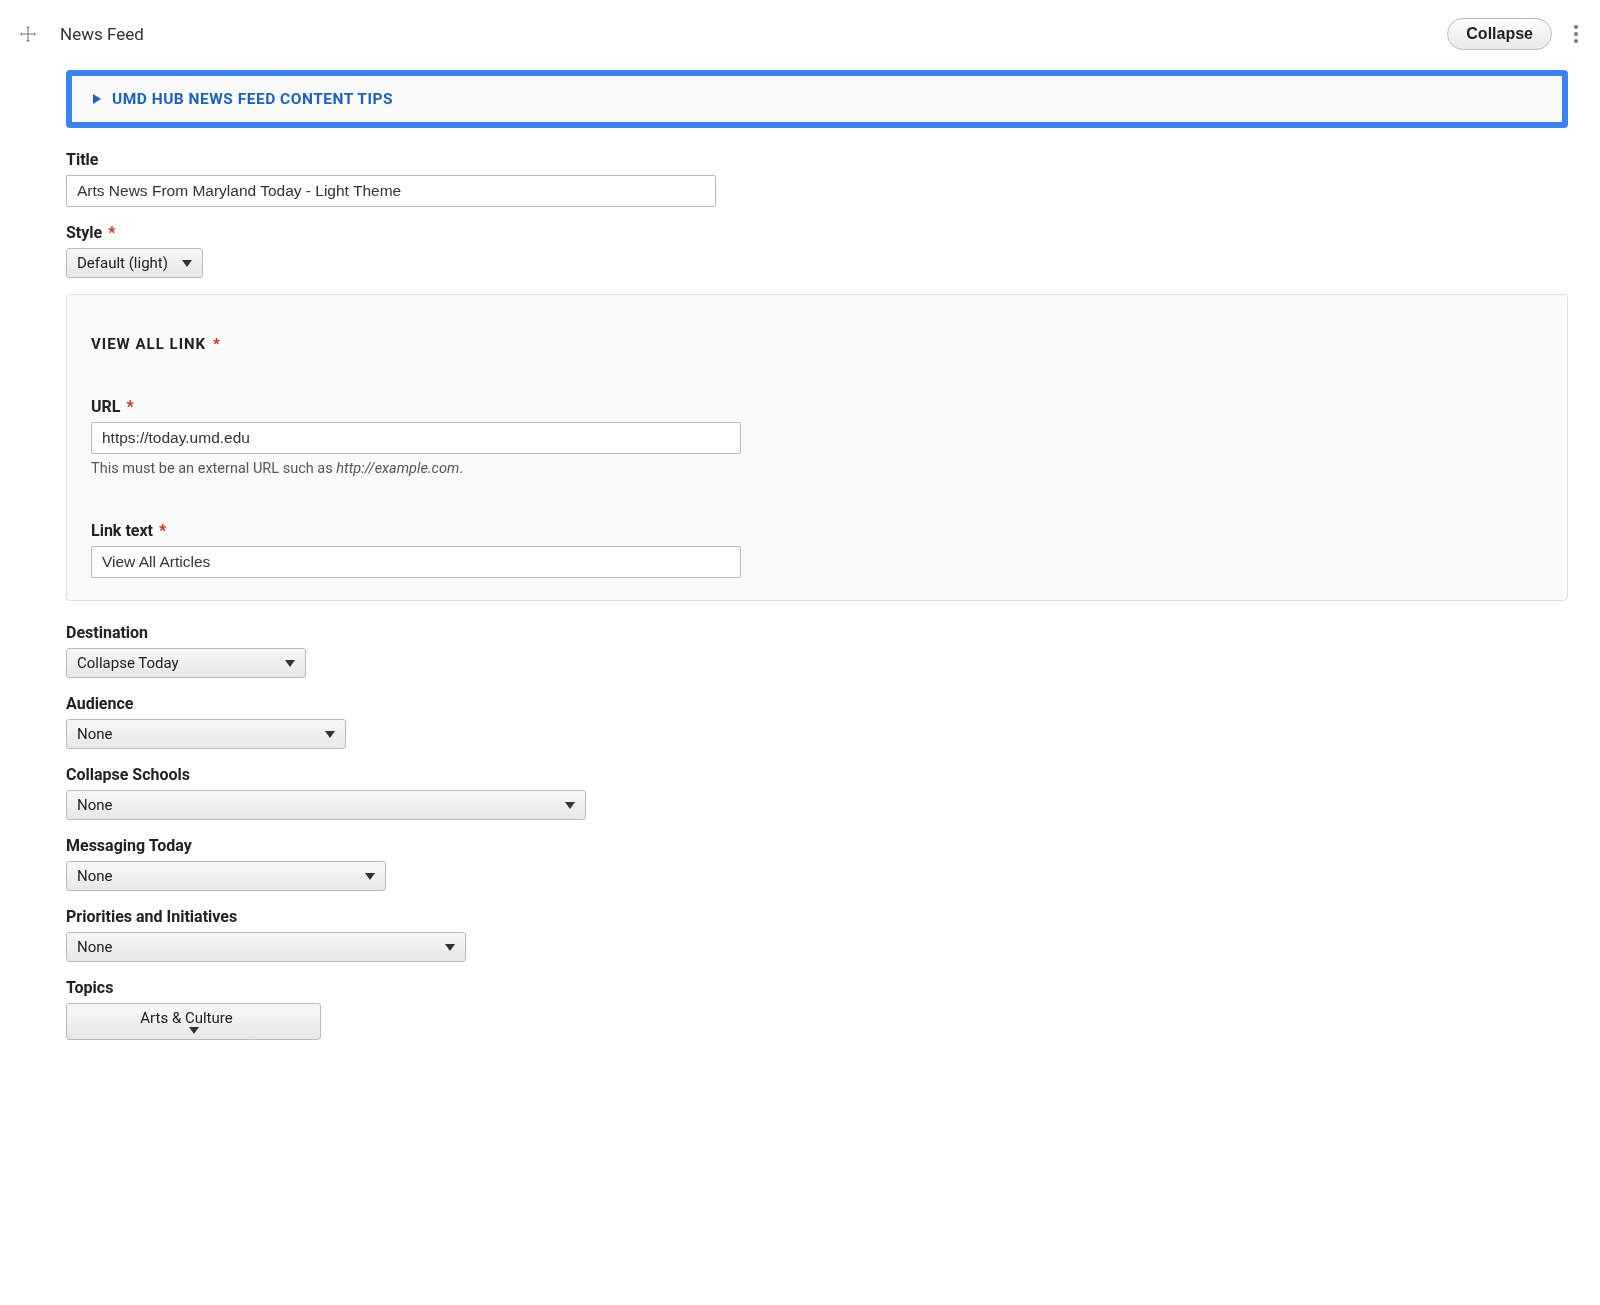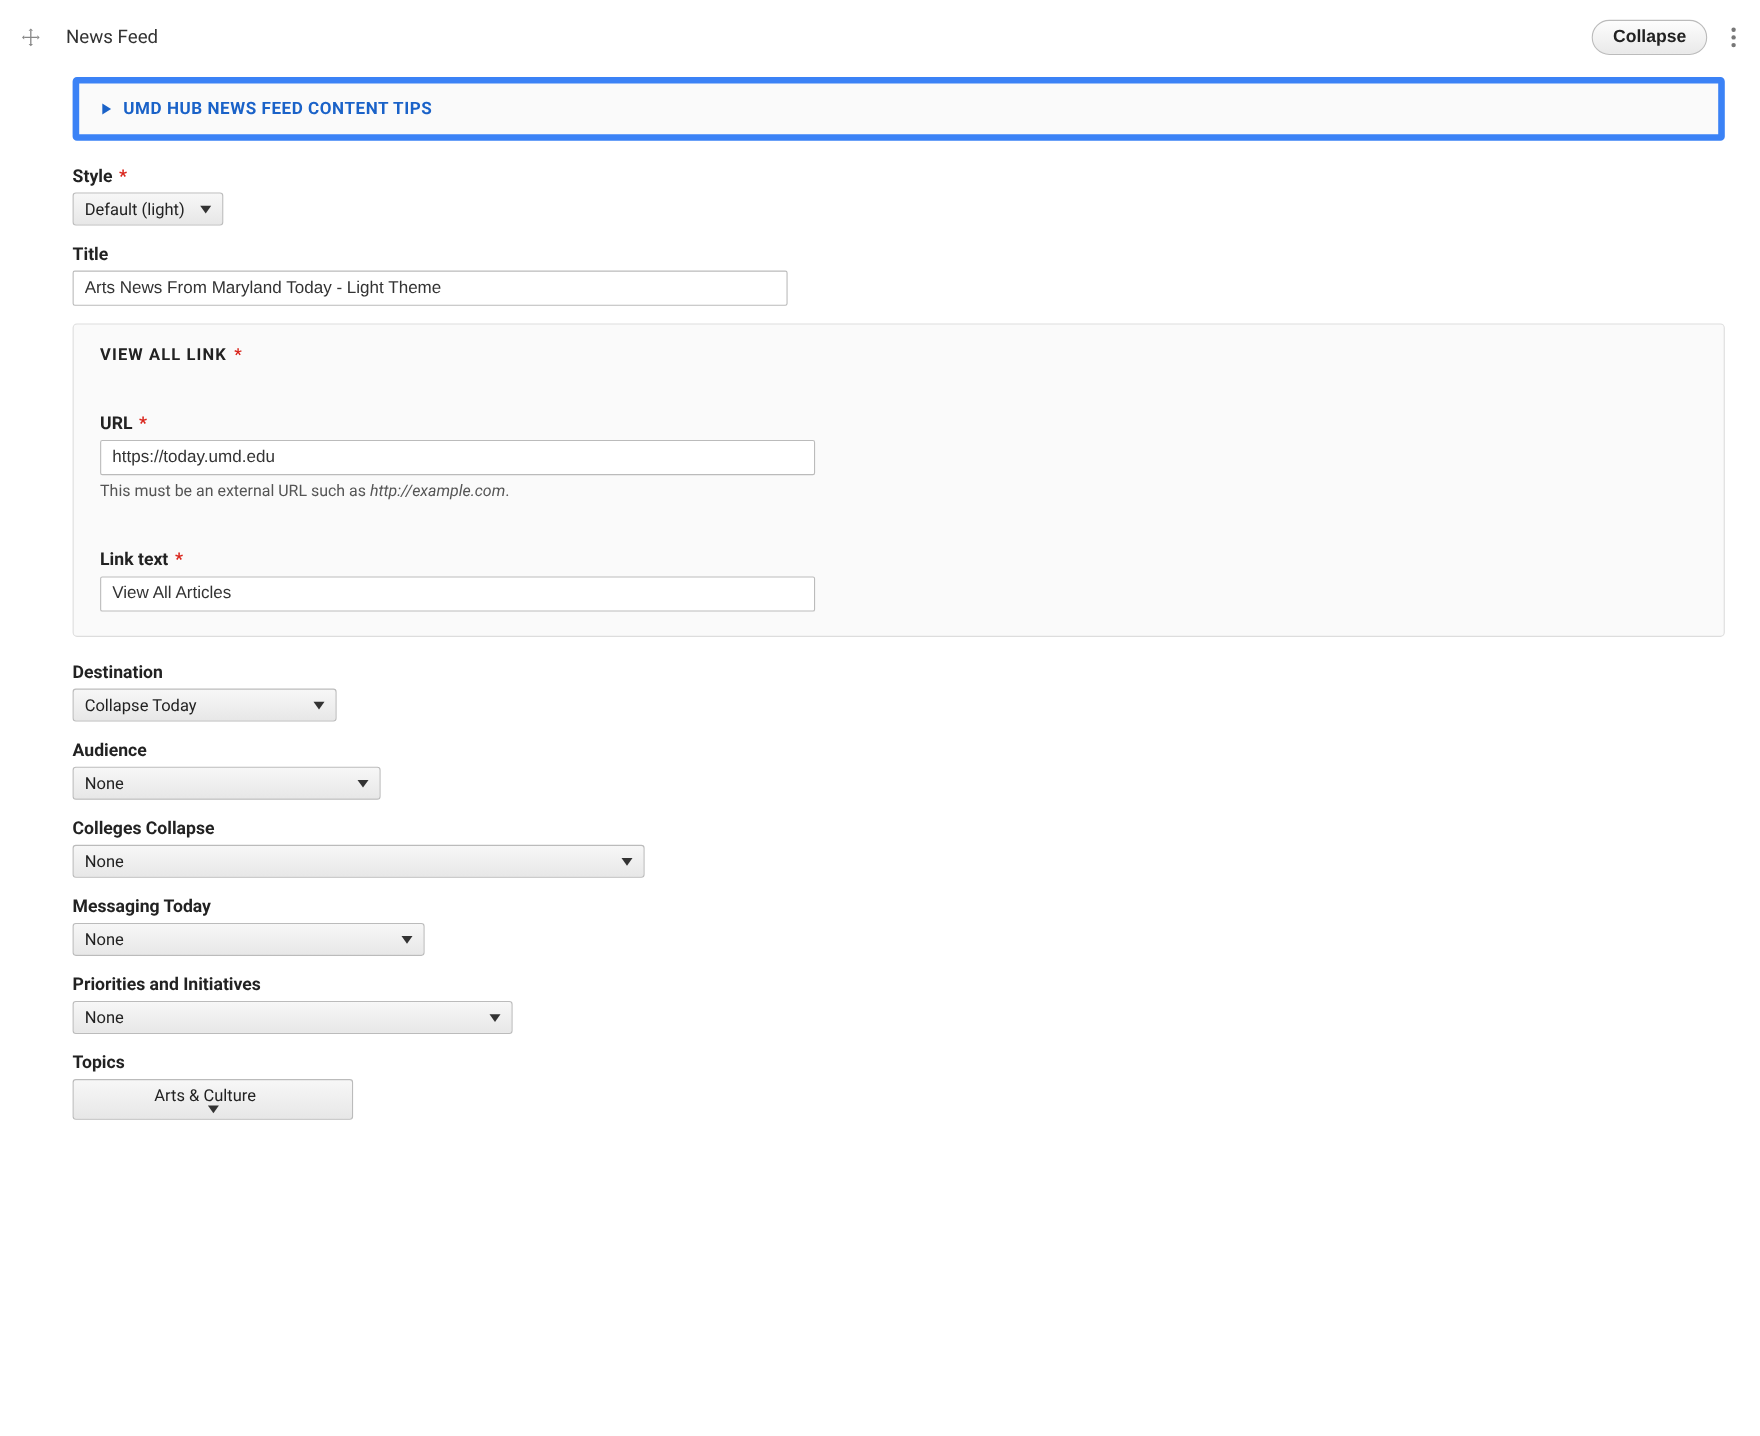--- a/index.html
+++ b/index.html
@@ -125,21 +125,21 @@
     padding: 6px 10px;
     font-size: 15.5px;
     border-radius: 2px;
     color: #333;
     background: #fff;
   }
   .fieldset-box {
     border: 1px solid #ddd;
     border-radius: 4px;
     background: #fafafa;
-    padding: 18px 24px 22px 24px;
+    padding: 40px 24px 22px 24px;
     margin-bottom: 22px;
   }
   .fieldset-legend {
     font-weight: 700;
     letter-spacing: 1px;
     font-size: 15px;
     color: #222;
     margin-bottom: 14px;
   }
   .sub-field { margin-bottom: 14px; }
@@ -179,32 +179,32 @@
     <div class="tips-bar">
       <span class="caret">
         <svg width="10" height="12" viewBox="0 0 10 12">
             <path d="M1 1 L9 6 L1 11 Z" fill="#1a62c8"></path>
           </svg>
       </span>
       <span class="tips-text">UMD HUB NEWS FEED CONTENT TIPS</span>
     </div>
 
     <div class="field">
+      <label class="field-label">Title</label>
+      <input class="text-input" type="text" value="Arts News From Maryland Today - Light Theme" style="">
+    </div>
+
+    <div class="field">
       <label class="field-label">
         <span>Style</span> <span class="req">*</span>
       </label>
       <div class="select-wrap">
         <span class="val">Default (light)</span>
         <span class="tri"></span>
       </div>
-    </div>
-
-    <div class="field">
-      <label class="field-label">Title</label>
-      <input class="text-input" type="text" value="Arts News From Maryland Today - Light Theme" style="">
     </div>
 
     <div class="fieldset-box">
       <div class="fieldset-legend">
         <span>VIEW ALL LINK</span> <span class="req">*</span>
       </div>
 
       <div class="sub-field">
         <label class="field-label">
           <span>URL</span> <span class="req">*</span>
@@ -233,21 +233,21 @@
 
     <div class="field">
       <label class="field-label">Audience</label>
       <div class="select-wrap w-280">
         <span class="val">None</span>
         <span class="tri"></span>
       </div>
     </div>
 
     <div class="field">
-      <label class="field-label">Colleges Collapse</label>
+      <label class="field-label">Collapse Schools</label>
       <div class="select-wrap w-520">
         <span class="val">None</span>
         <span class="tri"></span>
       </div>
     </div>
 
     <div class="field">
       <label class="field-label">Messaging Today</label>
       <div class="select-wrap w-330">
         <span class="val">None</span>

